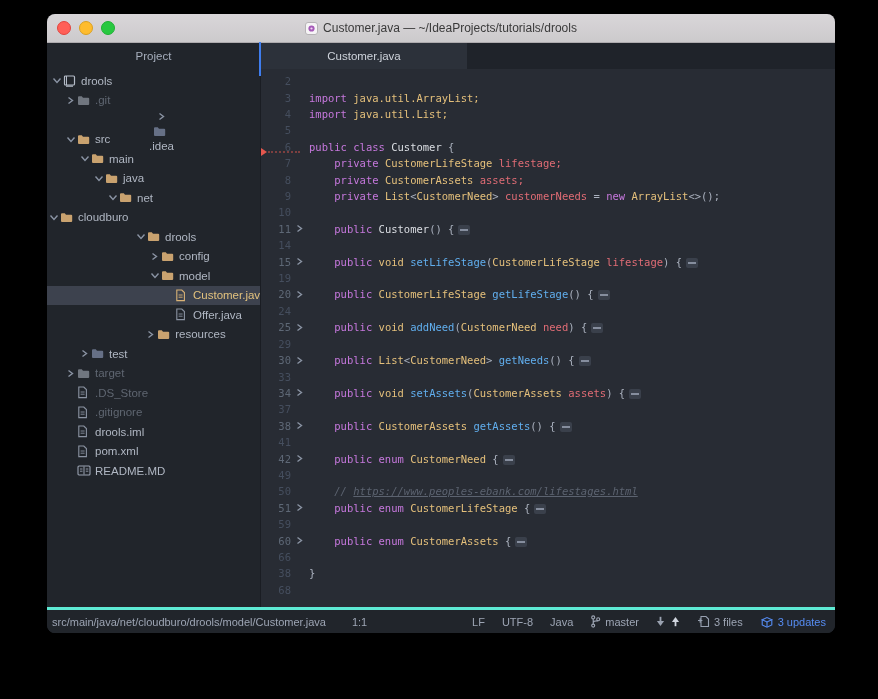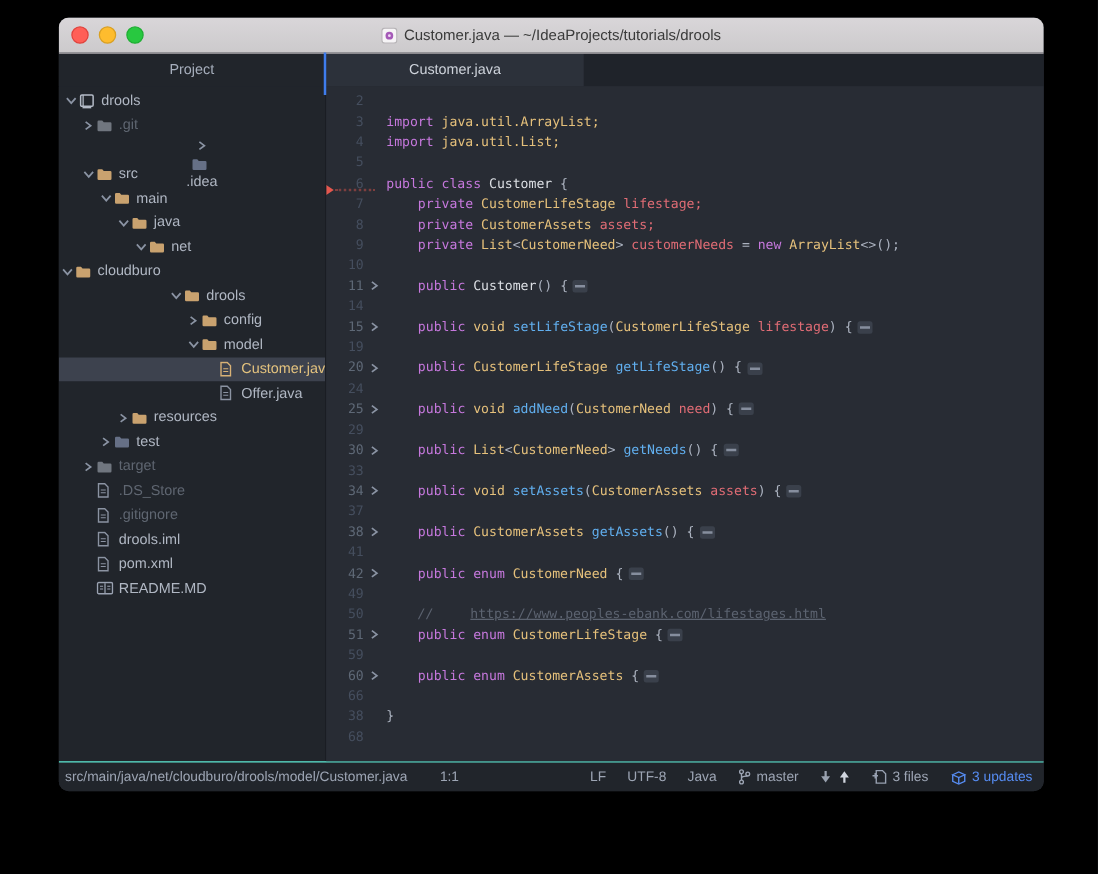--- a/index.html
+++ b/index.html
@@ -43,30 +43,30 @@
   .codearea{position:absolute;left:0;top:4px;right:0;bottom:0;
             font-family:"DejaVu Sans Mono",monospace;font-size:10.5px;}
   .cline{height:16.42px;display:flex;align-items:center;}
   .ln{width:30px;flex:0 0 30px;text-align:right;color:#454e5e;font-size:10.5px;}
   .cline.hasfold .ln{color:#5e6876;}
   .foldcol{width:18px;flex:0 0 18px;display:inline-flex;align-items:center;padding-left:4px;box-sizing:border-box;}
   .code{white-space:pre;color:#abb2bf;}
   .tk-k{color:#c678dd;} .tk-t{color:#e5c07b;} .tk-f{color:#61afef;}
   .tk-d{color:#e06c75;} .tk-p{color:#abb2bf;} .tk-c{color:#dcdfe4;}
   .tk-m{color:#5c6370;font-style:italic;}
-  .tk-u{color:#5c6370;text-decoration:underline;margin-left:23px;}
+  .tk-u{color:#5c6370;font-style:italic;text-decoration:underline;}
   .foldbox{display:inline-block;width:12px;height:10px;background:#3a404b;border-radius:2px;
            margin-left:4px;vertical-align:middle;}
   .foldbox::after{content:"";display:block;margin:4px 2px 0;height:2px;background:#868e9e;}
   .delmark{position:absolute;left:0;top:79px;width:0;height:0;
            border-top:4px solid transparent;border-bottom:4px solid transparent;
            border-left:6px solid #e4574e;}
   .deldots{position:absolute;left:7px;top:82px;width:32px;border-top:2px dotted rgba(228,87,78,.45);}
   
-  .statusbar{height:23px;flex:0 0 23px;background:#21252b;border-top:1px solid #5eead4;
+  .statusbar{height:23px;flex:0 0 23px;background:#21252b;border-top:3px solid #5eead4;
              display:flex;align-items:center;font-size:11px;color:#9da5b4;}
   .sb-left{display:flex;align-items:center;padding-left:5px;gap:26px;}
   .sb-right{margin-left:auto;display:flex;align-items:center;gap:17px;padding-right:9px;}
   .sb-item{display:inline-flex;align-items:center;gap:4px;}
   .sb-item.blue{color:#568cf2;}
   .arrows{display:inline-flex;align-items:center;gap:6px;}
   svg{display:block;}
 </style>
 </head>
 <body>
@@ -265,21 +265,21 @@
           <div class="trow" style="padding-left: 115px;">
             <span class="chev"></span>
             <span class="ticon">
               <svg width="11" height="13" viewBox="0 0 11 13">
                 <path d="M1.8 1 h5 l2.6 2.6 v8 h-7.6 z" fill="none" stroke="#8b93a2" stroke-width="1.1"></path>
                 <path d="M3.6 6 h4 M3.6 8.2 h4" stroke="#8b93a2" stroke-width="0.9"></path>
               </svg>
             </span>
             <span class="tlabel">Offer.java</span>
           </div>
-          <div class="trow" style="padding-left: 45px;">
+          <div class="trow" style="padding-left: 63px; justify-content: center;">
             <span class="chev">
               <svg width="9" height="9" viewBox="0 0 9 9">
                 <polyline points="2.5,1.5 6.5,4.5 2.5,7.5" fill="none" stroke="#8a93a3" stroke-width="1.4"></polyline>
               </svg>
             </span>
             <span class="ticon">
               <svg width="13" height="11" viewBox="0 0 13 11">
                 <path d="M1 2.3 Q1 1.3 2 1.3 L4.8 1.3 L6 2.8 L11.2 2.8 Q12.2 2.8 12.2 3.8 L12.2 9 Q12.2 10 11.2 10 L2 10 Q1 10 1 9 Z" fill="#c9a26f"></path>
               </svg>
             </span>

